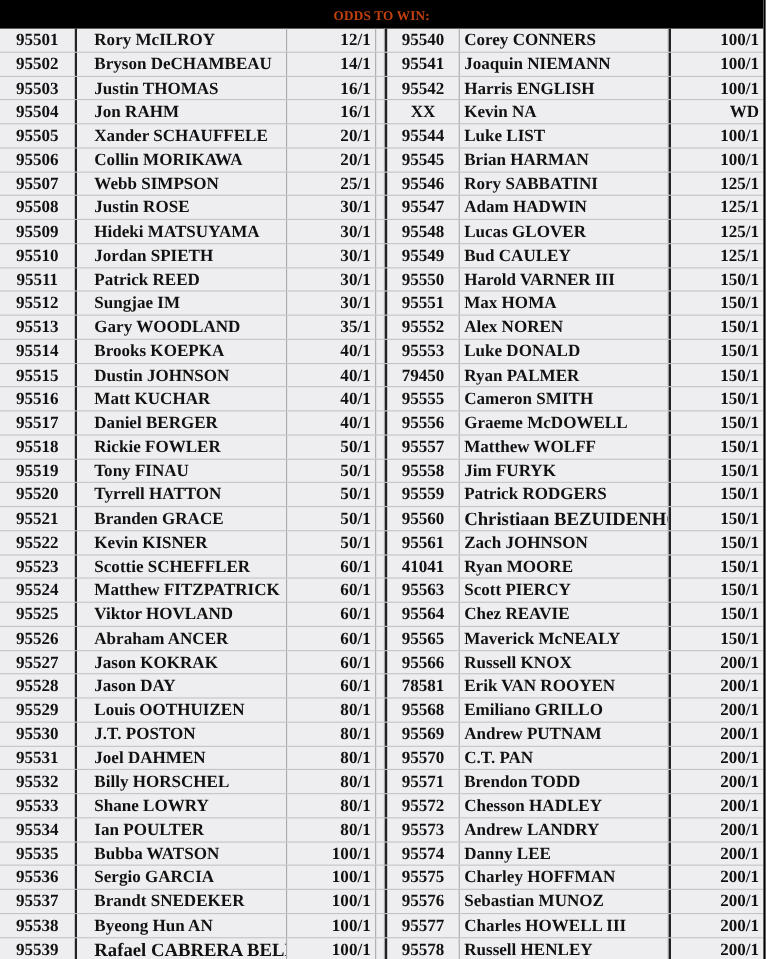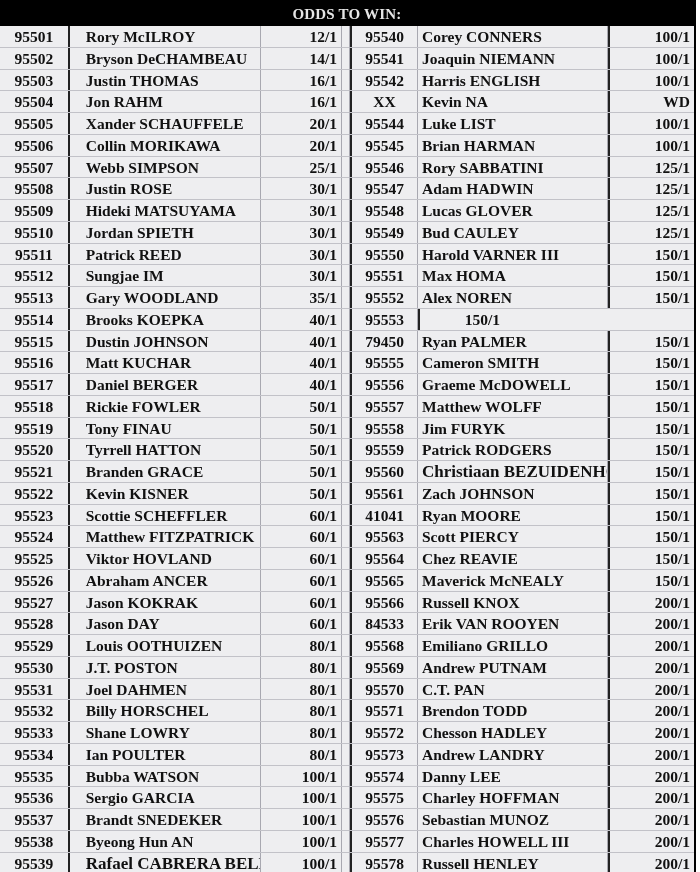--- a/index.html
+++ b/index.html
@@ -1,19 +1,19 @@
 <!DOCTYPE html>
 <html><head>
   <meta charset="utf-8">
   <style>
     html, body { margin: 0; padding: 0; background: #ffffff; }
     body { width: 700px; height: 872px; overflow: hidden; position: relative; font-family: "Liberation Serif", serif; }
     .sheet { position: absolute; left: 0; top: 0; width: 694px; height: 872px; background: #eeeef0; }
     .right-edge { position: absolute; left: 694px; top: 0; width: 6px; height: 872px; background: #ffffff; border-left: 2px solid #000; box-sizing: border-box; }
-    .title-bar { position: absolute; left: 0; top: 0; width: 694px; height: 26px; background: #000; color: #e5e5e5; font-weight: bold; font-size: 15px; line-height: 28px; text-align: center; letter-spacing: 0.2px; }
+    .title-bar { position: absolute; left: 0; top: 0; width: 694px; height: 26px; background: #000; color: #c2410c; font-weight: bold; font-size: 12px; line-height: 28px; text-align: center; letter-spacing: 0.2px; }
     .col { position: absolute; top: 26px; }
     .col-left { left: 0; width: 342px; }
     .col-mid { left: 342px; width: 8px; }
     .col-right { left: 350px; width: 344px; }
     .row { height: 21.75px; box-sizing: border-box; display: flex; border-bottom: 1px solid #c2c2c8; font-weight: bold; font-size: 15.5px; color: #111; line-height: 21px; }
     .cell { box-sizing: border-box; white-space: nowrap; overflow: hidden; }
     .c-num { text-align: center; }
     .c-name { padding-left: 4px; }
     .c-odds { text-align: right; padding-right: 4px; }
     .col-left .c-num { width: 74px; border-right: 2px solid #222; }
@@ -329,20 +329,21 @@
         <div class="cell c-name">Max HOMA</div>
         <div class="cell c-odds">150/1</div>
       </div>
       <div class="row">
         <div class="cell c-num">95552</div>
         <div class="cell c-name">Alex NOREN</div>
         <div class="cell c-odds">150/1</div>
       </div>
       <div class="row">
         <div class="cell c-num">95553</div>
+        <div class="cell c-name">Luke DONALD</div>
         <div class="cell c-odds">150/1</div>
       </div>
       <div class="row">
         <div class="cell c-num">79450</div>
         <div class="cell c-name">Ryan PALMER</div>
         <div class="cell c-odds">150/1</div>
       </div>
       <div class="row">
         <div class="cell c-num">95555</div>
         <div class="cell c-name">Cameron SMITH</div>
@@ -397,21 +398,21 @@
         <div class="cell c-num">95565</div>
         <div class="cell c-name">Maverick McNEALY</div>
         <div class="cell c-odds">150/1</div>
       </div>
       <div class="row">
         <div class="cell c-num">95566</div>
         <div class="cell c-name">Russell KNOX</div>
         <div class="cell c-odds">200/1</div>
       </div>
       <div class="row">
-        <div class="cell c-num">84533</div>
+        <div class="cell c-num">78581</div>
         <div class="cell c-name">Erik VAN ROOYEN</div>
         <div class="cell c-odds">200/1</div>
       </div>
       <div class="row">
         <div class="cell c-num">95568</div>
         <div class="cell c-name">Emiliano GRILLO</div>
         <div class="cell c-odds">200/1</div>
       </div>
       <div class="row">
         <div class="cell c-num">95569</div>

